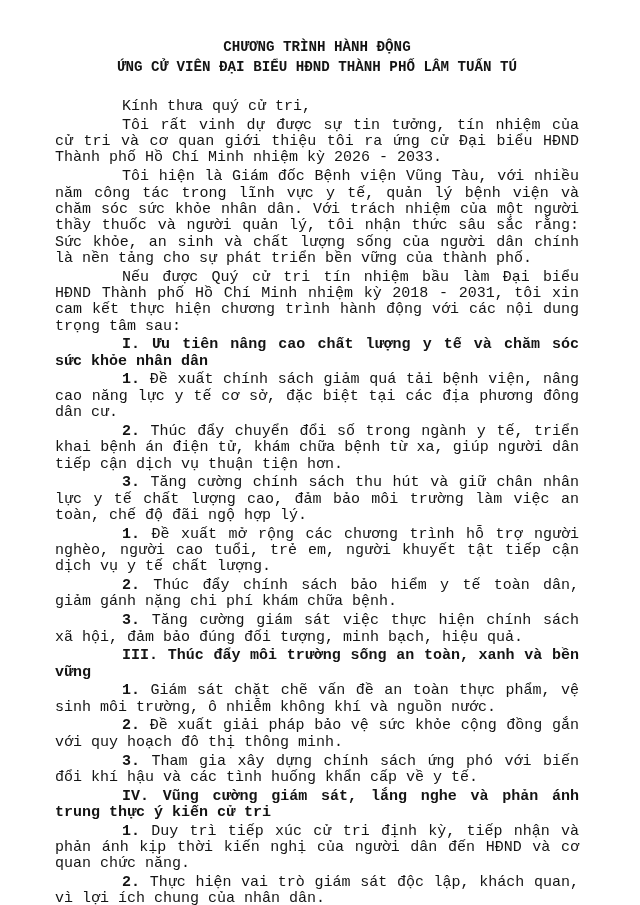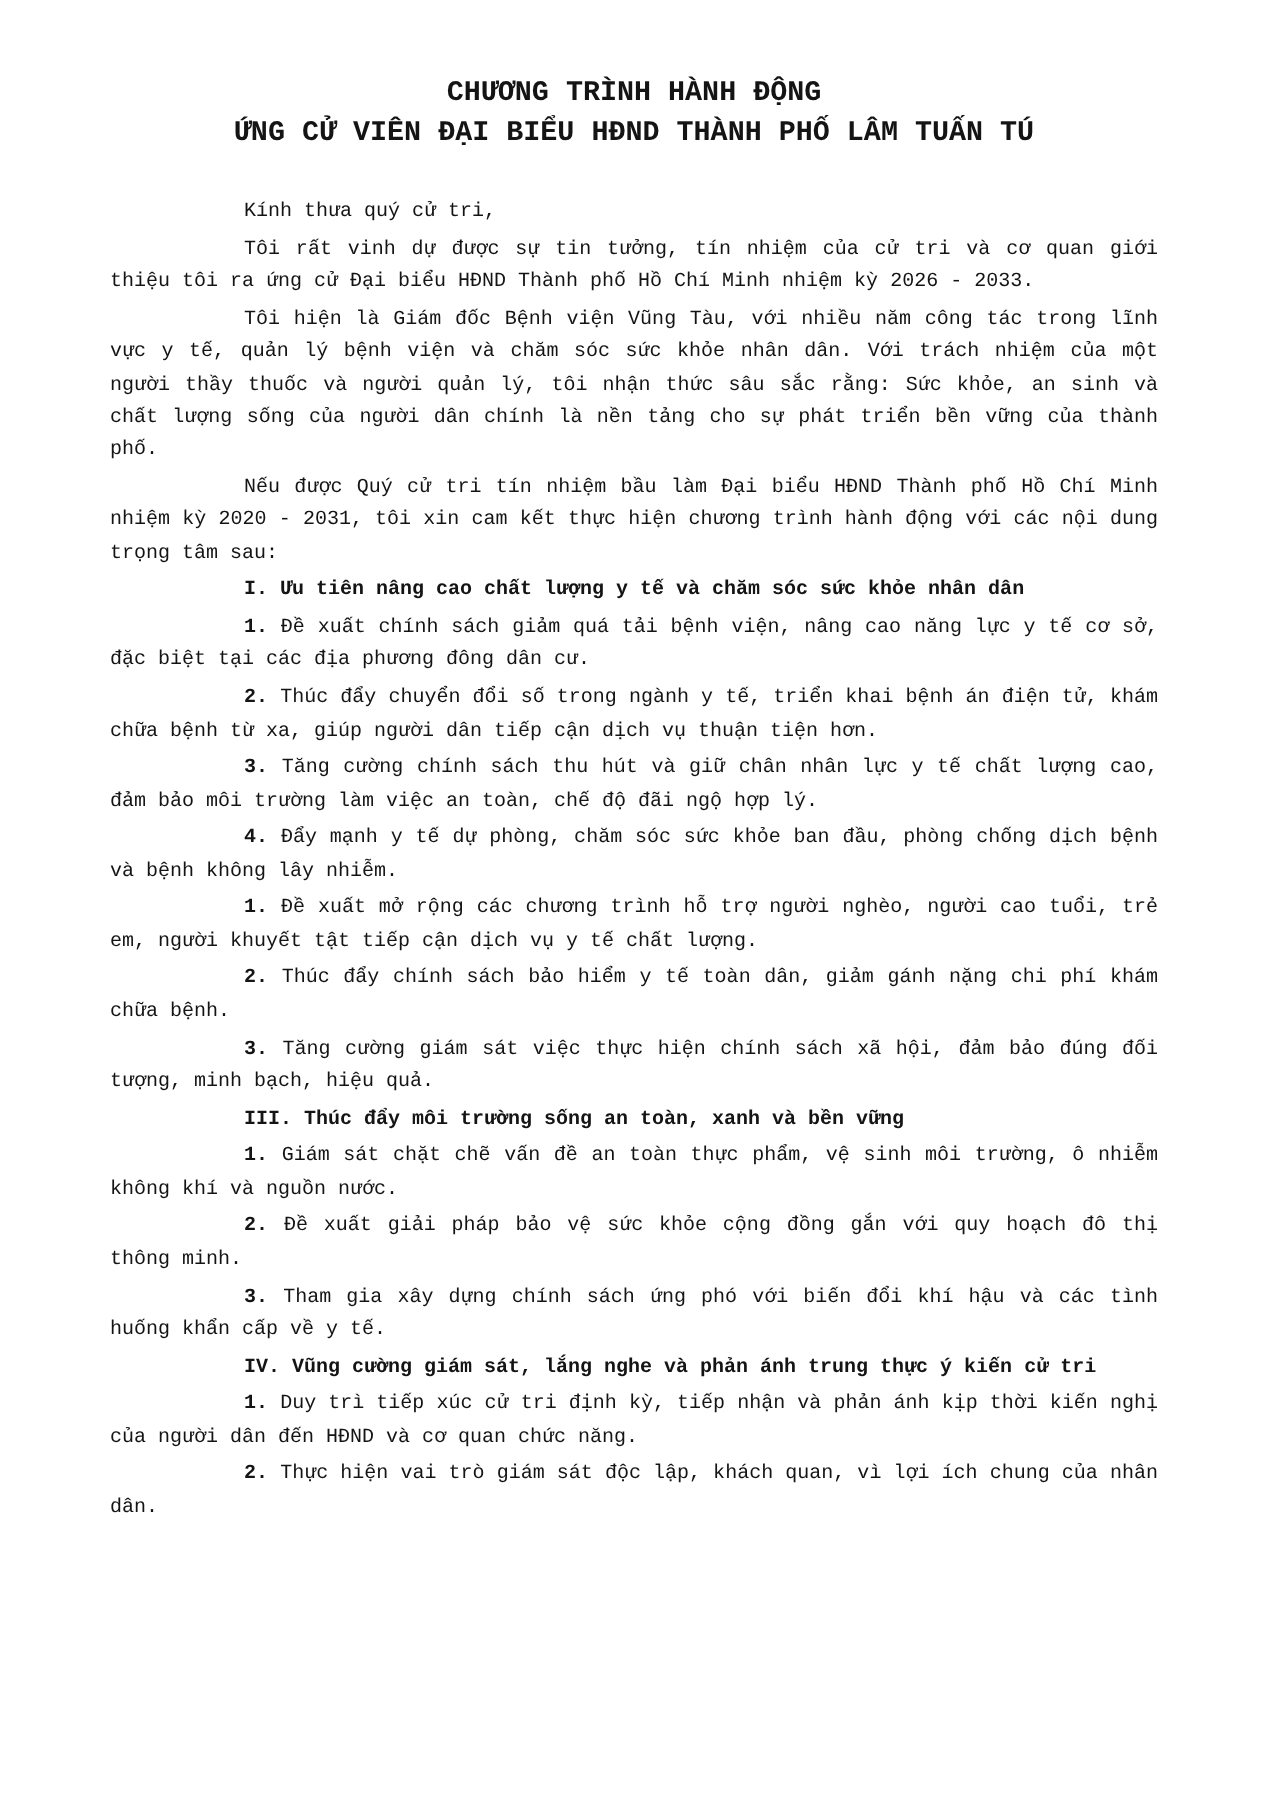--- a/index.html
+++ b/index.html
@@ -27,21 +27,21 @@
     text-align: center;
     font-weight: bold;
     font-size: 14.2px;
     line-height: 20px;
     margin-bottom: 22px;
   }
   .doc-body p {
     margin: 0 0 2.4px 0;
     text-indent: 67px;
     text-align: justify;
-    font-size: 10px;
+    font-size: 15px;
     line-height: 16.35px;
     font-weight: normal;
   }
   .doc-body p.heading {
     font-weight: bold;
   }
   .doc-body p strong {
     font-weight: bold;
   }
 </style>
@@ -53,27 +53,26 @@
 
     <div class="doc-title">
       <div>CHƯƠNG TRÌNH HÀNH ĐỘNG</div>
       <div>ỨNG CỬ VIÊN ĐẠI BIỂU HĐND THÀNH PHỐ LÂM TUẤN TÚ</div>
     </div>
 
     <div class="doc-body">
       <p>Kính thưa quý cử tri,</p>
       <p>Tôi rất vinh dự được sự tin tưởng, tín nhiệm của cử tri và cơ quan giới thiệu tôi ra ứng cử Đại biểu HĐND Thành phố Hồ Chí Minh nhiệm kỳ 2026 - 2033.</p>
       <p>Tôi hiện là Giám đốc Bệnh viện Vũng Tàu, với nhiều năm công tác trong lĩnh vực y tế, quản lý bệnh viện và chăm sóc sức khỏe nhân dân. Với trách nhiệm của một người thầy thuốc và người quản lý, tôi nhận thức sâu sắc rằng: Sức khỏe, an sinh và chất lượng sống của người dân chính là nền tảng cho sự phát triển bền vững của thành phố.</p>
-      <p>Nếu được Quý cử tri tín nhiệm bầu làm Đại biểu HĐND Thành phố Hồ Chí Minh nhiệm kỳ 2020 - 2031, tôi xin cam kết thực hiện chương trình hành động với các nội dung trọng tâm sau:</p>
+      <p>Nếu được Quý cử tri tín nhiệm bầu làm Đại biểu HĐND Thành phố Hồ Chí Minh nhiệm kỳ 2018 - 2031, tôi xin cam kết thực hiện chương trình hành động với các nội dung trọng tâm sau:</p>
       <div id="sections">
           <p class="heading">I. Ưu tiên nâng cao chất lượng y tế và chăm sóc sức khỏe nhân dân</p>
           <p><strong>1.</strong> Đề xuất chính sách giảm quá tải bệnh viện, nâng cao năng lực y tế cơ sở, đặc biệt tại các địa phương đông dân cư.</p>
           <p><strong>2.</strong> Thúc đẩy chuyển đổi số trong ngành y tế, triển khai bệnh án điện tử, khám chữa bệnh từ xa, giúp người dân tiếp cận dịch vụ thuận tiện hơn.</p>
           <p><strong>3.</strong> Tăng cường chính sách thu hút và giữ chân nhân lực y tế chất lượng cao, đảm bảo môi trường làm việc an toàn, chế độ đãi ngộ hợp lý.</p>
-          <p><strong>4.</strong> Đẩy mạnh y tế dự phòng, chăm sóc sức khỏe ban đầu, phòng chống dịch bệnh và bệnh không lây nhiễm.</p>
           <p><strong>1.</strong> Đề xuất mở rộng các chương trình hỗ trợ người nghèo, người cao tuổi, trẻ em, người khuyết tật tiếp cận dịch vụ y tế chất lượng.</p>
           <p><strong>2.</strong> Thúc đẩy chính sách bảo hiểm y tế toàn dân, giảm gánh nặng chi phí khám chữa bệnh.</p>
           <p><strong>3.</strong> Tăng cường giám sát việc thực hiện chính sách xã hội, đảm bảo đúng đối tượng, minh bạch, hiệu quả.</p>
           <p class="heading">III. Thúc đẩy môi trường sống an toàn, xanh và bền vững</p>
           <p><strong>1.</strong> Giám sát chặt chẽ vấn đề an toàn thực phẩm, vệ sinh môi trường, ô nhiễm không khí và nguồn nước.</p>
           <p><strong>2.</strong> Đề xuất giải pháp bảo vệ sức khỏe cộng đồng gắn với quy hoạch đô thị thông minh.</p>
           <p><strong>3.</strong> Tham gia xây dựng chính sách ứng phó với biến đổi khí hậu và các tình huống khẩn cấp về y tế.</p>
           <p class="heading">IV. Vũng cường giám sát, lắng nghe và phản ánh trung thực ý kiến cử tri</p>
           <p><strong>1.</strong> Duy trì tiếp xúc cử tri định kỳ, tiếp nhận và phản ánh kịp thời kiến nghị của người dân đến HĐND và cơ quan chức năng.</p>
           <p><strong>2.</strong> Thực hiện vai trò giám sát độc lập, khách quan, vì lợi ích chung của nhân dân.</p>

